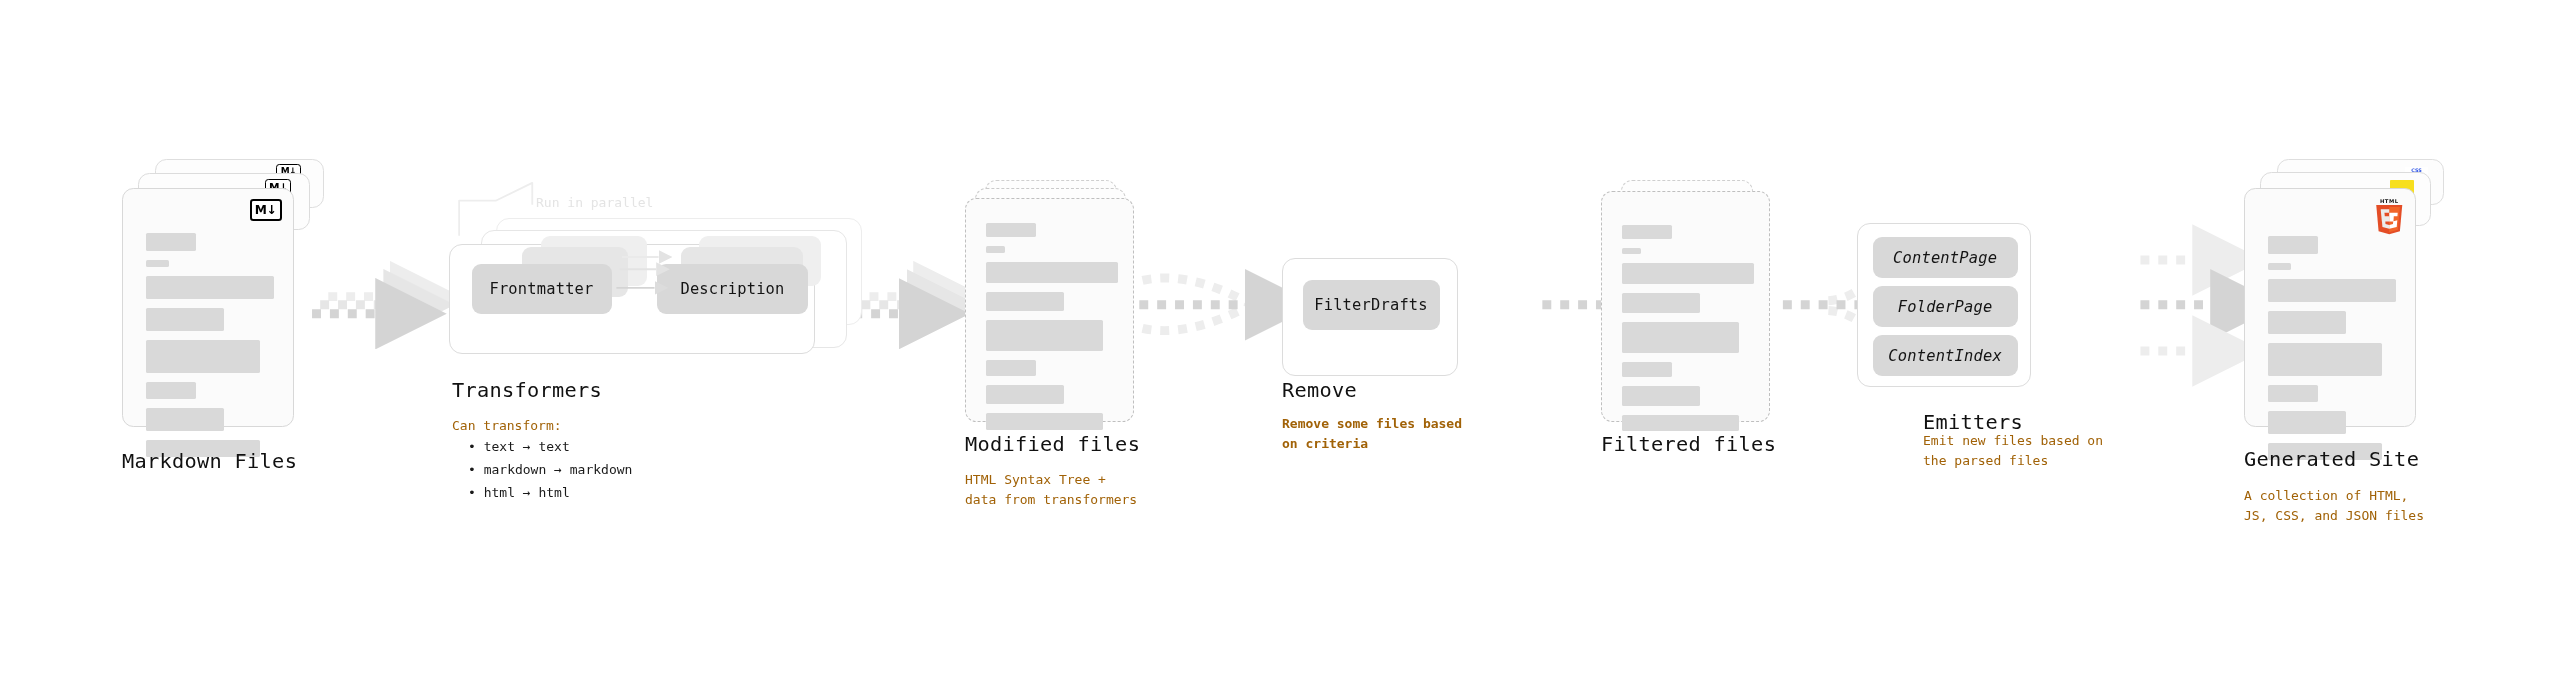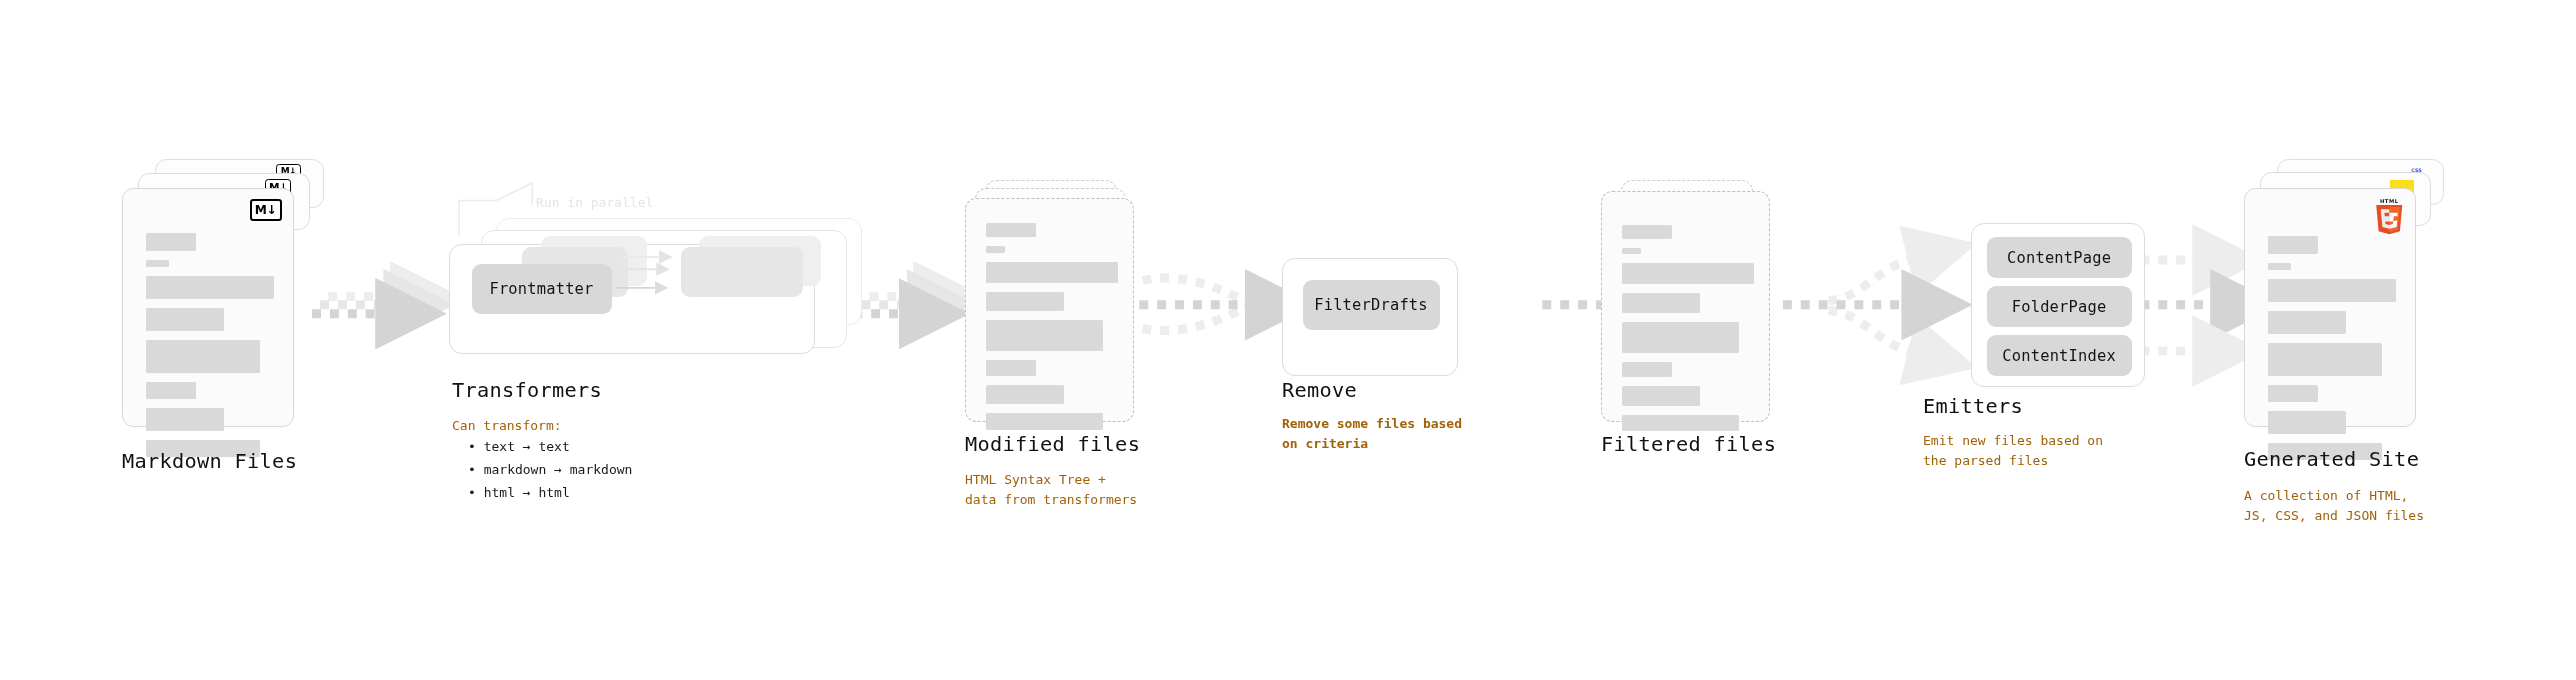--- a/index.html
+++ b/index.html
@@ -239,20 +239,21 @@
     <div class="proc-box ghost2" style="left:57px; top:0px; width:366px; height:107px;"></div>
     <div class="proc-box ghost1" style="left:42px; top:12.2px; width:366px; height:118px;"></div>
     <div class="proc-box" style="left:9.8px; top:26px; width:366px; height:110px;"></div>
 
     <div class="pill ghost2" style="left:102px; top:18px; width:106px; height:50px;"></div>
     <div class="pill ghost2" style="left:260px; top:18px; width:122px; height:50px;"></div>
     <div class="pill ghost1" style="left:83px; top:29px; width:106px; height:50px;"></div>
     <div class="pill ghost1" style="left:242px; top:29px; width:122px; height:50px;"></div>
 
     <div class="pill" style="left:32.5px; top:46px; width:140px; height:50px;">Frontmatter</div>
+    <div class="pill" style="left:218px; top:46px; width:151px; height:50px;">Description</div>
 
     <svg width="423" height="143" style="position:absolute; left:0; top:0;" viewBox="0 0 520 176">
       <defs>
         <marker id="t3" markerWidth="7" markerHeight="7" refX="0" refY="3.5" orient="auto">
           <path d="M0,0 L7,3.5 L0,7 z" fill="#e3e3e3"></path>
         </marker>
         <marker id="t4" markerWidth="7" markerHeight="7" refX="0" refY="3.5" orient="auto">
           <path d="M0,0 L7,3.5 L0,7 z" fill="#dcdcdc"></path>
         </marker>
       </defs>
@@ -305,26 +306,26 @@
         <div class="ln" style="width:78px;  height:19.5px;"></div>
         <div class="ln" style="width:117px; height:31px;"></div>
         <div class="ln" style="width:50px;  height:15.4px;"></div>
         <div class="ln" style="width:78px;  height:19.5px;"></div>
         <div class="ln" style="width:117px; height:16.3px;"></div>
       </div>
     </div>
   </div>
   <div class="title" style="left:1601px; top:432px;">Filtered files</div>
 
-  <div class="proc-box" style="left:1971px; top:223px; width:174px; height:164px;">
+  <div class="proc-box" style="left:1857px; top:223px; width:174px; height:164px;font-style:italic;">
     <div class="pill" style="left:14.6px; top:13px; width:145px; height:41px;">ContentPage</div>
     <div class="pill" style="left:14.6px; top:62px; width:145px; height:41px;">FolderPage</div>
     <div class="pill" style="left:14.6px; top:111px; width:145px; height:41px;">ContentIndex</div>
   </div>
-  <div class="title" style="left:1923px; top:394px;text-align:right;">Emitters</div>
+  <div class="title" style="left:1923px; top:410px;text-align:right;">Emitters</div>
   <div class="sub" style="left:1923px; top:431px;">Emit new files based on
 the parsed files</div>
 
   <div class="card-stack" style="left:2244px; top:159px; width:211px; height:268px;">
     <div class="card back2 solid" style="left:32.5px; top:0px; width:167px; height:46px;"></div>
     <div class="css-badge" style="left:161px; top:8.1px;">CSS</div>
 
     <div class="card back1 solid" style="left:16.3px; top:13px; width:171px; height:54px;"></div>
     <div class="js-badge" style="left:146px; top:21px;"></div>
 

